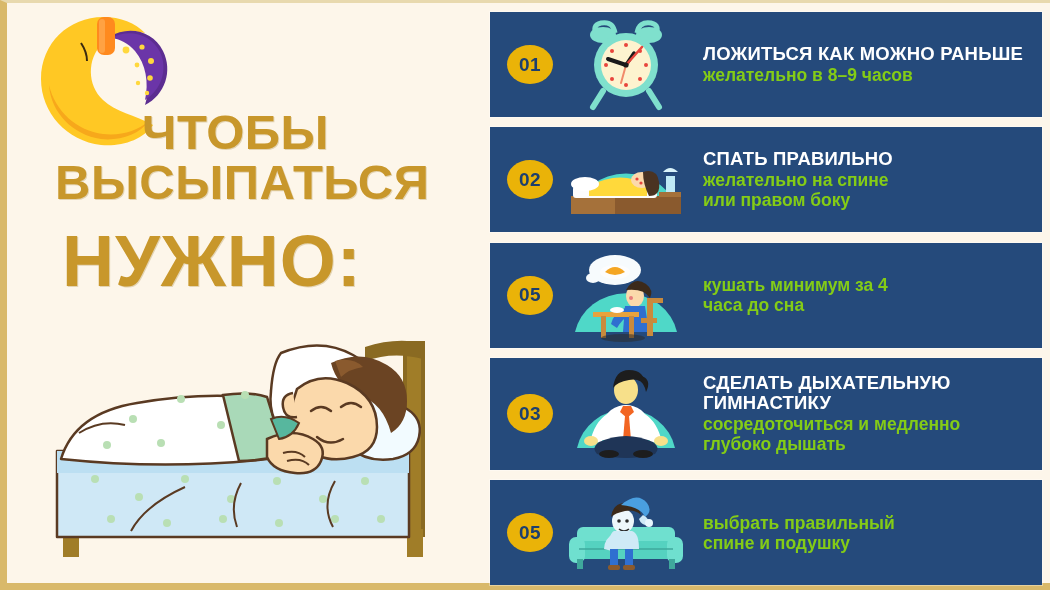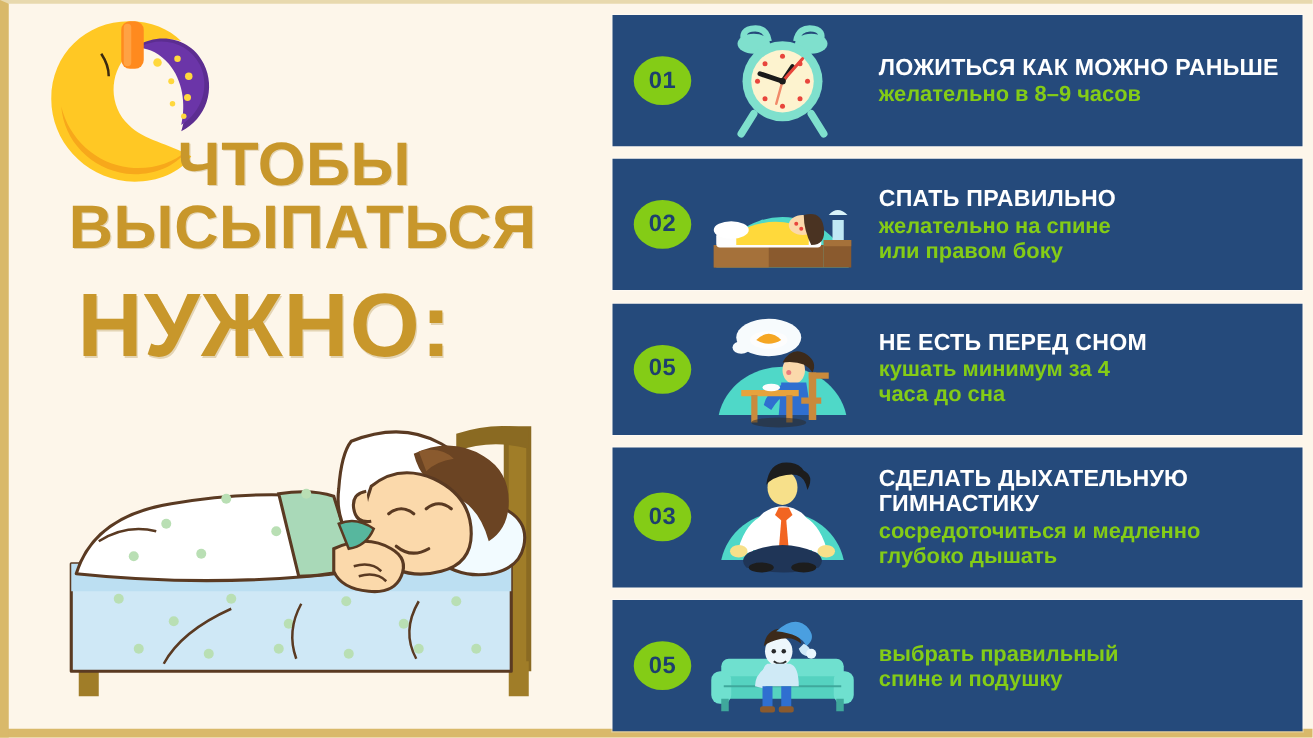--- a/index.html
+++ b/index.html
@@ -43,21 +43,21 @@
     position:relative;
     background:#254a7b;
     height:105px;
     display:flex;align-items:center;
     box-shadow:0 0 0 1px rgba(255,255,255,.35);
   }
   .card.tall{height:112px;}
   .badge{
     flex:0 0 auto;margin-left:17px;
     width:46px;height:39px;border-radius:50%;
-    background:#84cc16;
+    background:#eab308;
     display:flex;align-items:center;justify-content:center;
     color:#1d3f6e;font-size:19px;font-weight:bold;letter-spacing:.5px;
   }
   .pic{flex:0 0 auto;width:126px;height:95px;margin-left:10px;position:relative;}
   .txt{flex:1 1 auto;margin-left:14px;padding-right:11px;}
   .t-title{
     color:#ffffff;font-size:18.5px;font-weight:bold;
     line-height:1.08;letter-spacing:.2px;text-transform:uppercase;
   }
   .t-sub{
@@ -247,21 +247,20 @@
           <rect x="84" y="50" width="16" height="5" fill="#c98a3c"></rect>
           <rect x="78" y="70" width="16" height="5" fill="#c98a3c"></rect>
           <rect x="30" y="64" width="46" height="5" fill="#e8a33c"></rect>
           <rect x="38" y="68" width="5" height="22" fill="#c98a3c"></rect>
           <rect x="66" y="68" width="5" height="22" fill="#c98a3c"></rect>
           <ellipse cx="54" cy="62" rx="7" ry="3" fill="#fdfdfd"></ellipse>
           <ellipse cx="60" cy="90" rx="22" ry="4" fill="#2b2b2b" opacity=".55"></ellipse>
         </svg>
       </div>
       <div class="txt">
-        <div class="t-title">НЕ ЕСТЬ ПЕРЕД СНОМ</div>
         <div class="t-sub" style="white-space:pre-line">кушать минимум за 4
 часа до сна</div>
       </div>
     </div>
 
     <div class="card tall">
       <div class="badge">03</div>
       <div class="pic">
         <svg viewBox="0 0 126 95" width="126" height="95">
           <path d="M14 82 a50 48 0 0 1 98 0 z" fill="#4fd8c8"></path>

